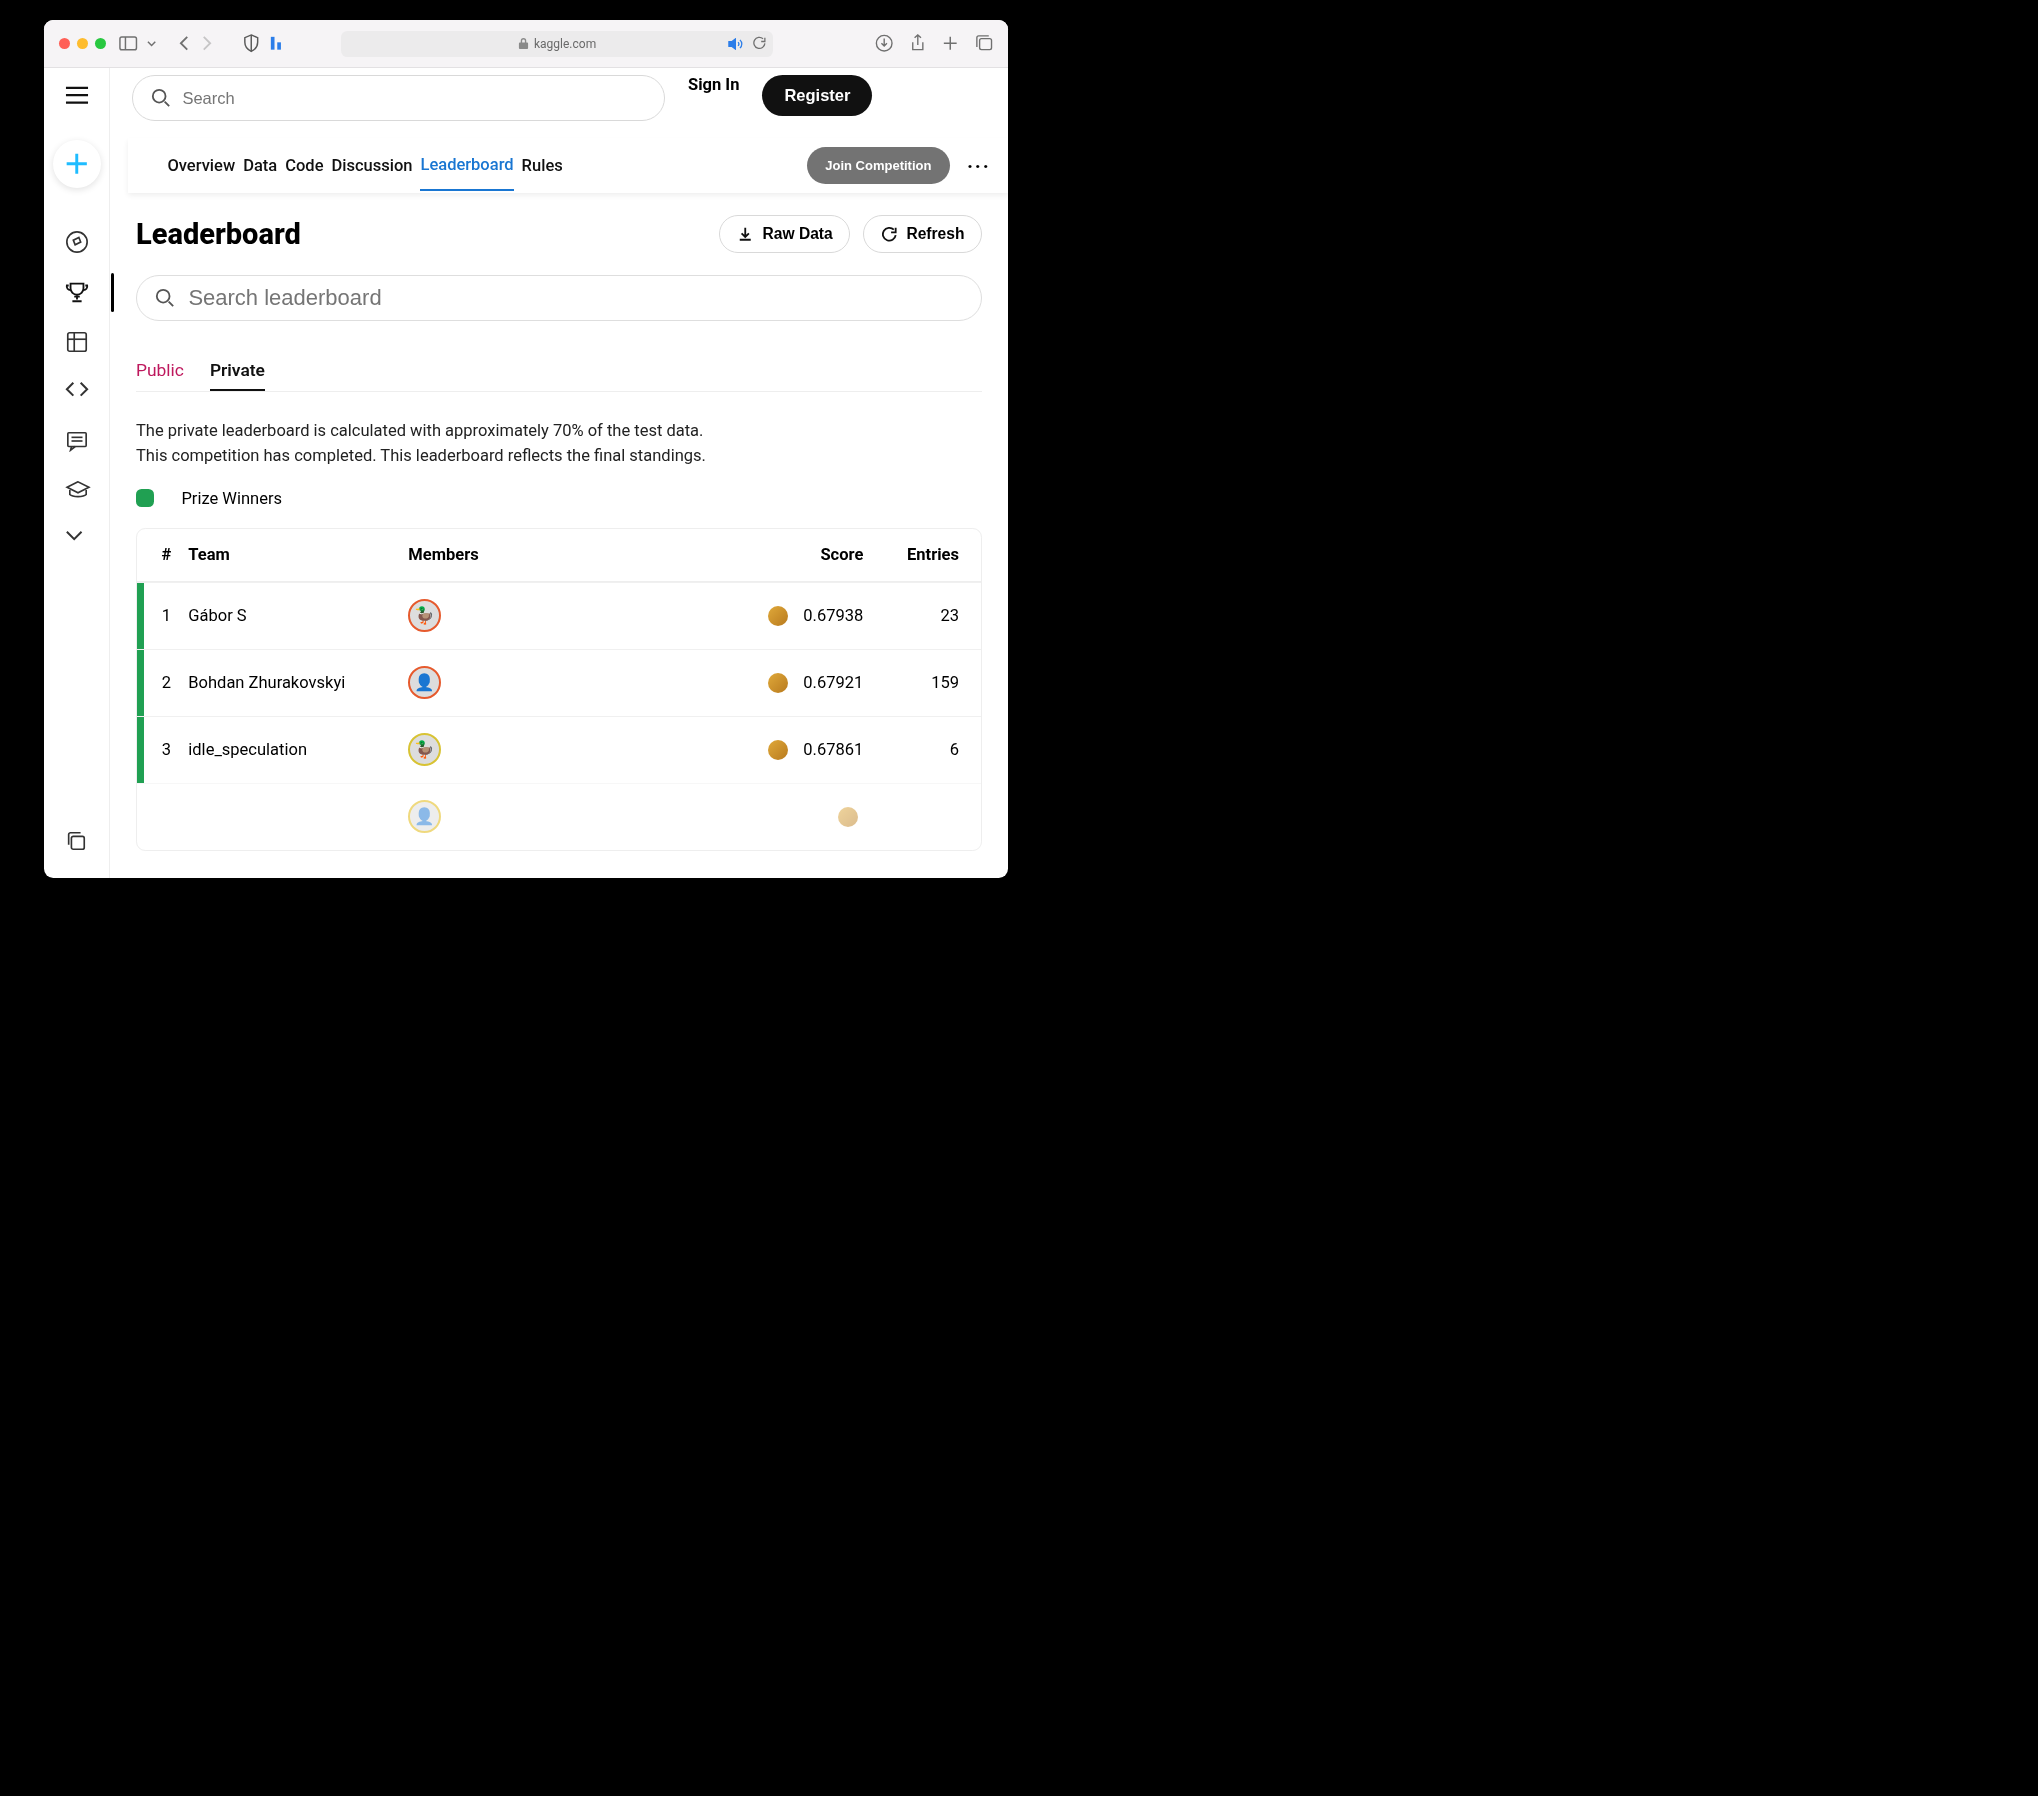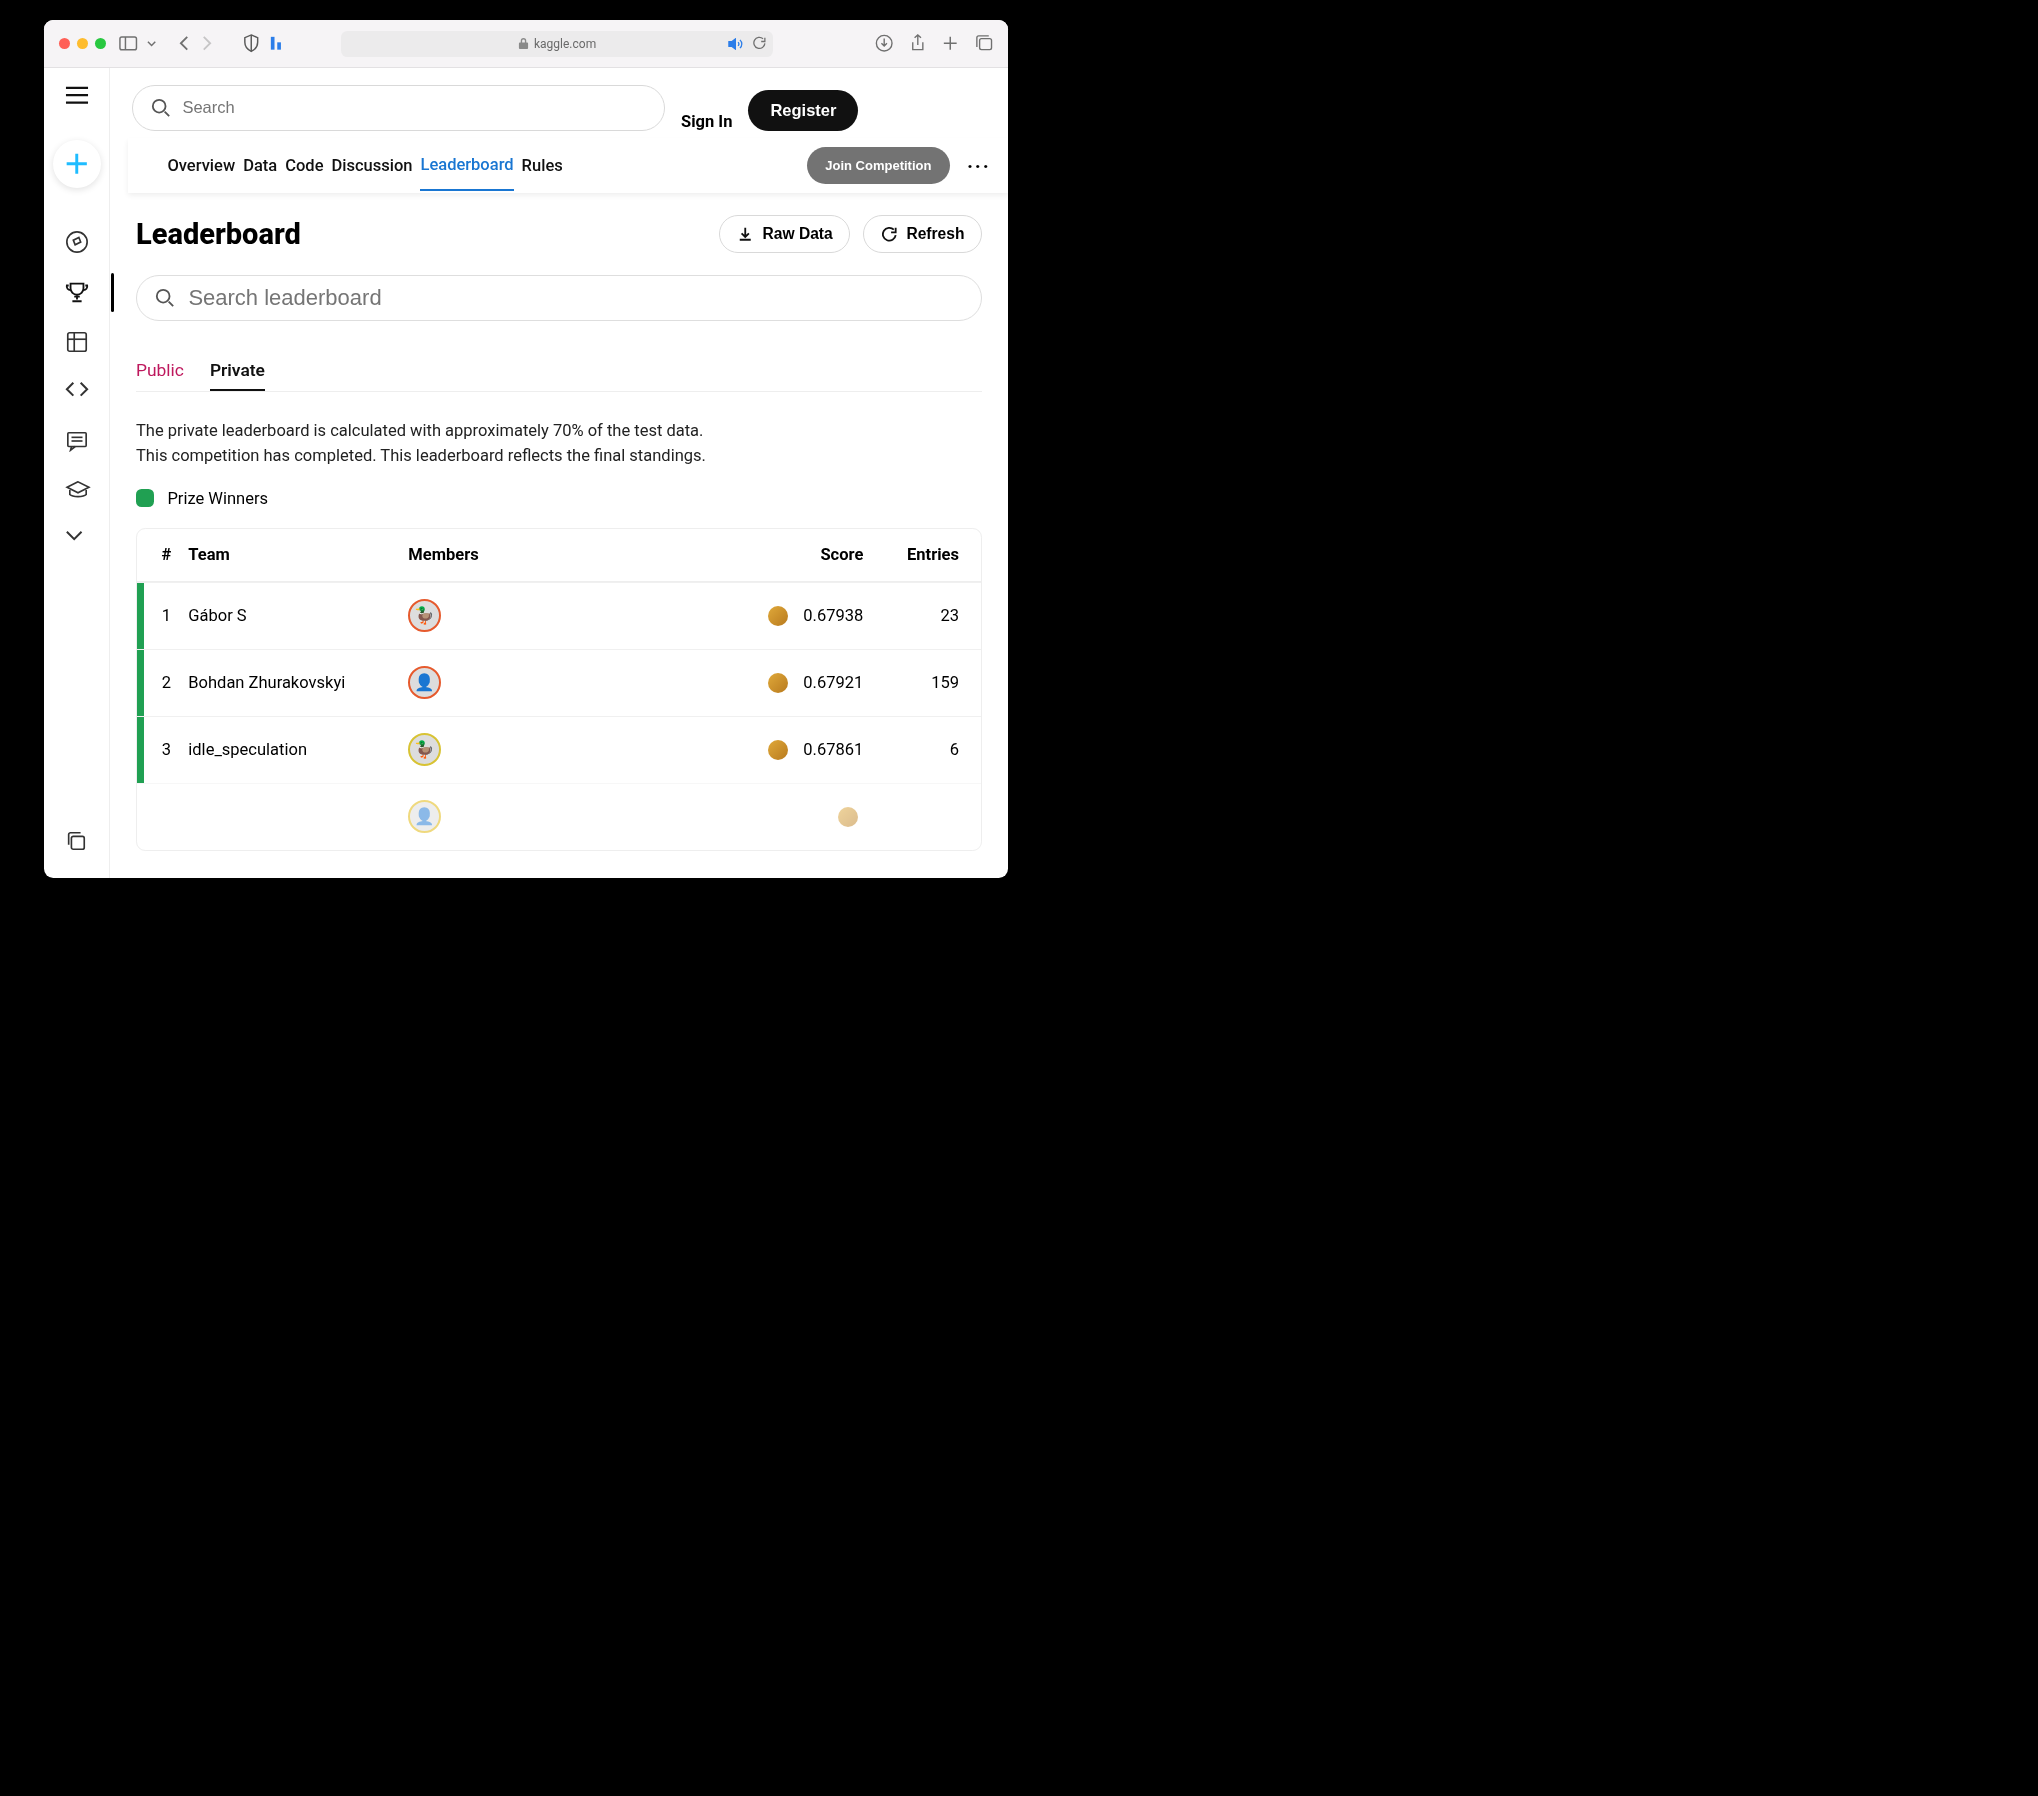--- a/index.html
+++ b/index.html
@@ -56,21 +56,21 @@
   width:48px; height:48px; border-radius:50%; background:#fff;
   box-shadow:0 1.8px 7.3px rgba(0,0,0,0.12); display:flex; align-items:center; justify-content:center;
   margin:16.5px 0 5.5px 0;
 }
 .nav-icons { display:flex; flex-direction:column; gap:26px; align-items:center; margin-top:18.4px; flex:1; }
 .nav-ic { width:24px; height:24px; color:#222; position:relative; cursor:pointer; }
 .nav-ic.active::after { content:""; position:absolute; right:-25px; top:-7.3px; width:2.8px; height:39px; background:#000; border-radius:1.8px; }
 .copy-ic { margin-top:auto; margin-bottom:24px; }
 .main { flex:1; overflow:hidden; position:relative; }
 .topstrip {
-  display:flex; align-items:flex-end; padding:7.3px 22px 7.3px 22px; gap:16px; height:70px;
+  display:flex; align-items:flex-start; padding:7.3px 22px 7.3px 22px; gap:23px; height:70px;
 }
 .searchpill {
   flex:1; height:46px; border:0.9px solid #d9d9d9; border-radius:26px; display:flex; align-items:center;
   padding:0 18.4px; gap:11px; color:#888; max-width:533px;
 }
 .searchpill input { border:0; outline:0; font-size:16.5px; flex:1; background:transparent; color:#333; }
 .signin { font-weight:700; font-size:16.5px; cursor:pointer; }
 .reg-btn { background:#111; color:#fff; font-weight:700; font-size:16.5px; border:0; border-radius:24px; padding:11px 22px; cursor:pointer; }
 .tabsbar {
   display:flex; align-items:center; padding:0 12px 0 39px; gap:8px; height:55px;
@@ -90,21 +90,21 @@
 }
 .lb-search {
   margin-top:22px; height:46px; border:0.9px solid #dedede; border-radius:26px;
   display:flex; align-items:center; padding:0 18.4px; gap:13px;
 }
 .lb-search input { border:0; outline:0; font-size:22px; flex:1; color:#333; }
 .subtabs { display:flex; gap:26px; margin-top:29px; border-bottom:0.9px solid #eee; }
 .subtab { font-size:17.4px; color:#be185d; padding:9.2px 0; cursor:pointer; }
 .subtab.active { color:#111; font-weight:600; border-bottom:2.8px solid #111; }
 .desc { margin-top:27.5px; font-size:16.5px; color:#222; line-height:1.5; }
-.prize-row { display:flex; align-items:center; gap:13px; margin-top:20px; font-size:16.5px; }
+.prize-row { display:flex; align-items:center; gap:27px; margin-top:20px; font-size:16.5px; }
 .prize-swatch { width:18.4px; height:18.4px; background:#20a052; border-radius:5.5px; }
 .table { margin-top:20px; border:0.9px solid #eee; border-radius:9.2px; overflow:hidden; }
 .thead, .trow {
   display:grid;
   grid-template-columns: 7.3px 44px 220px 138px 1fr 110px 92px;
   align-items:center; padding:16.5px 16.5px 16.5px 0;
 }
 .thead { font-weight:700; font-size:16.5px; border-bottom:0.9px solid #eee; }
 .trow { border-top:0.9px solid #f0f0f0; font-size:16.5px; }
 .greenbar { width:7.3px; align-self:stretch; background:#20a052; margin:-16.5px 0 -16.5px 0; }

